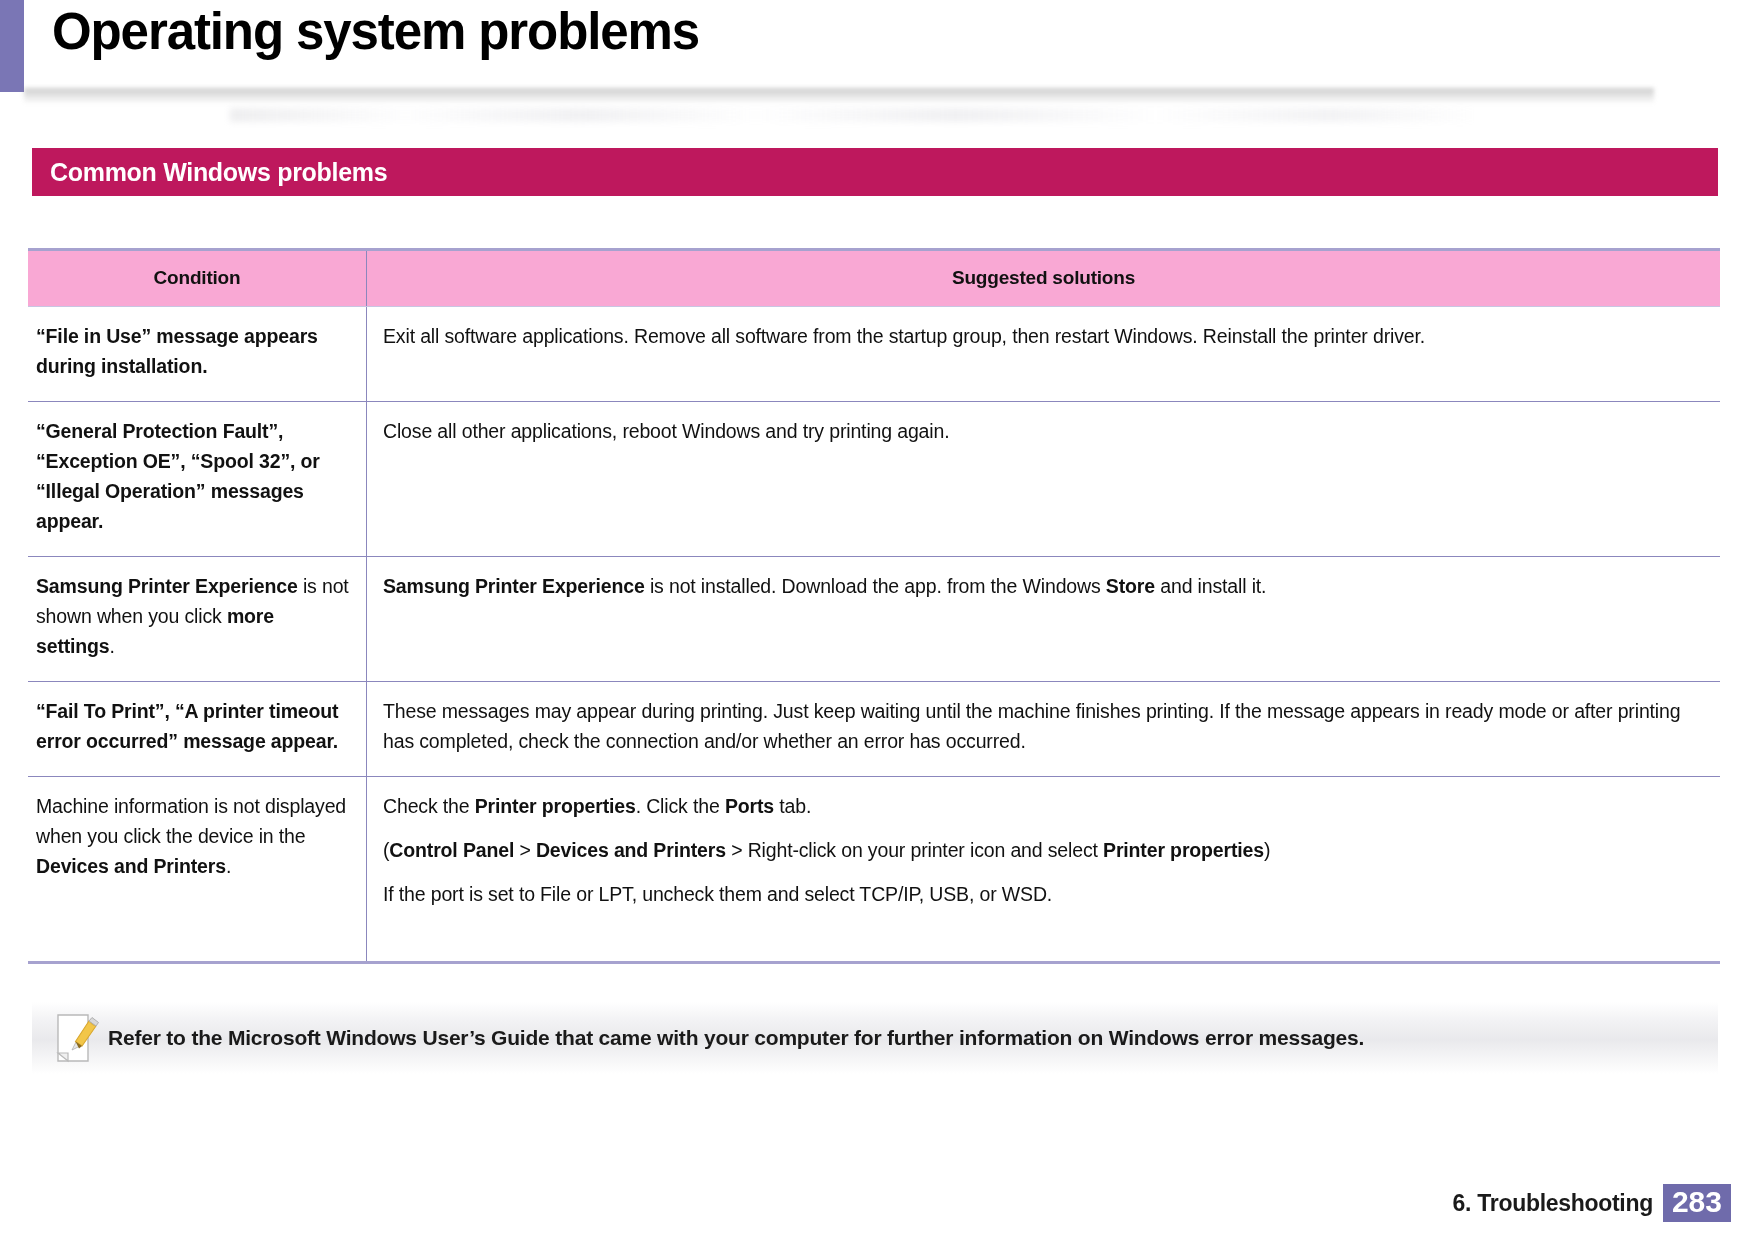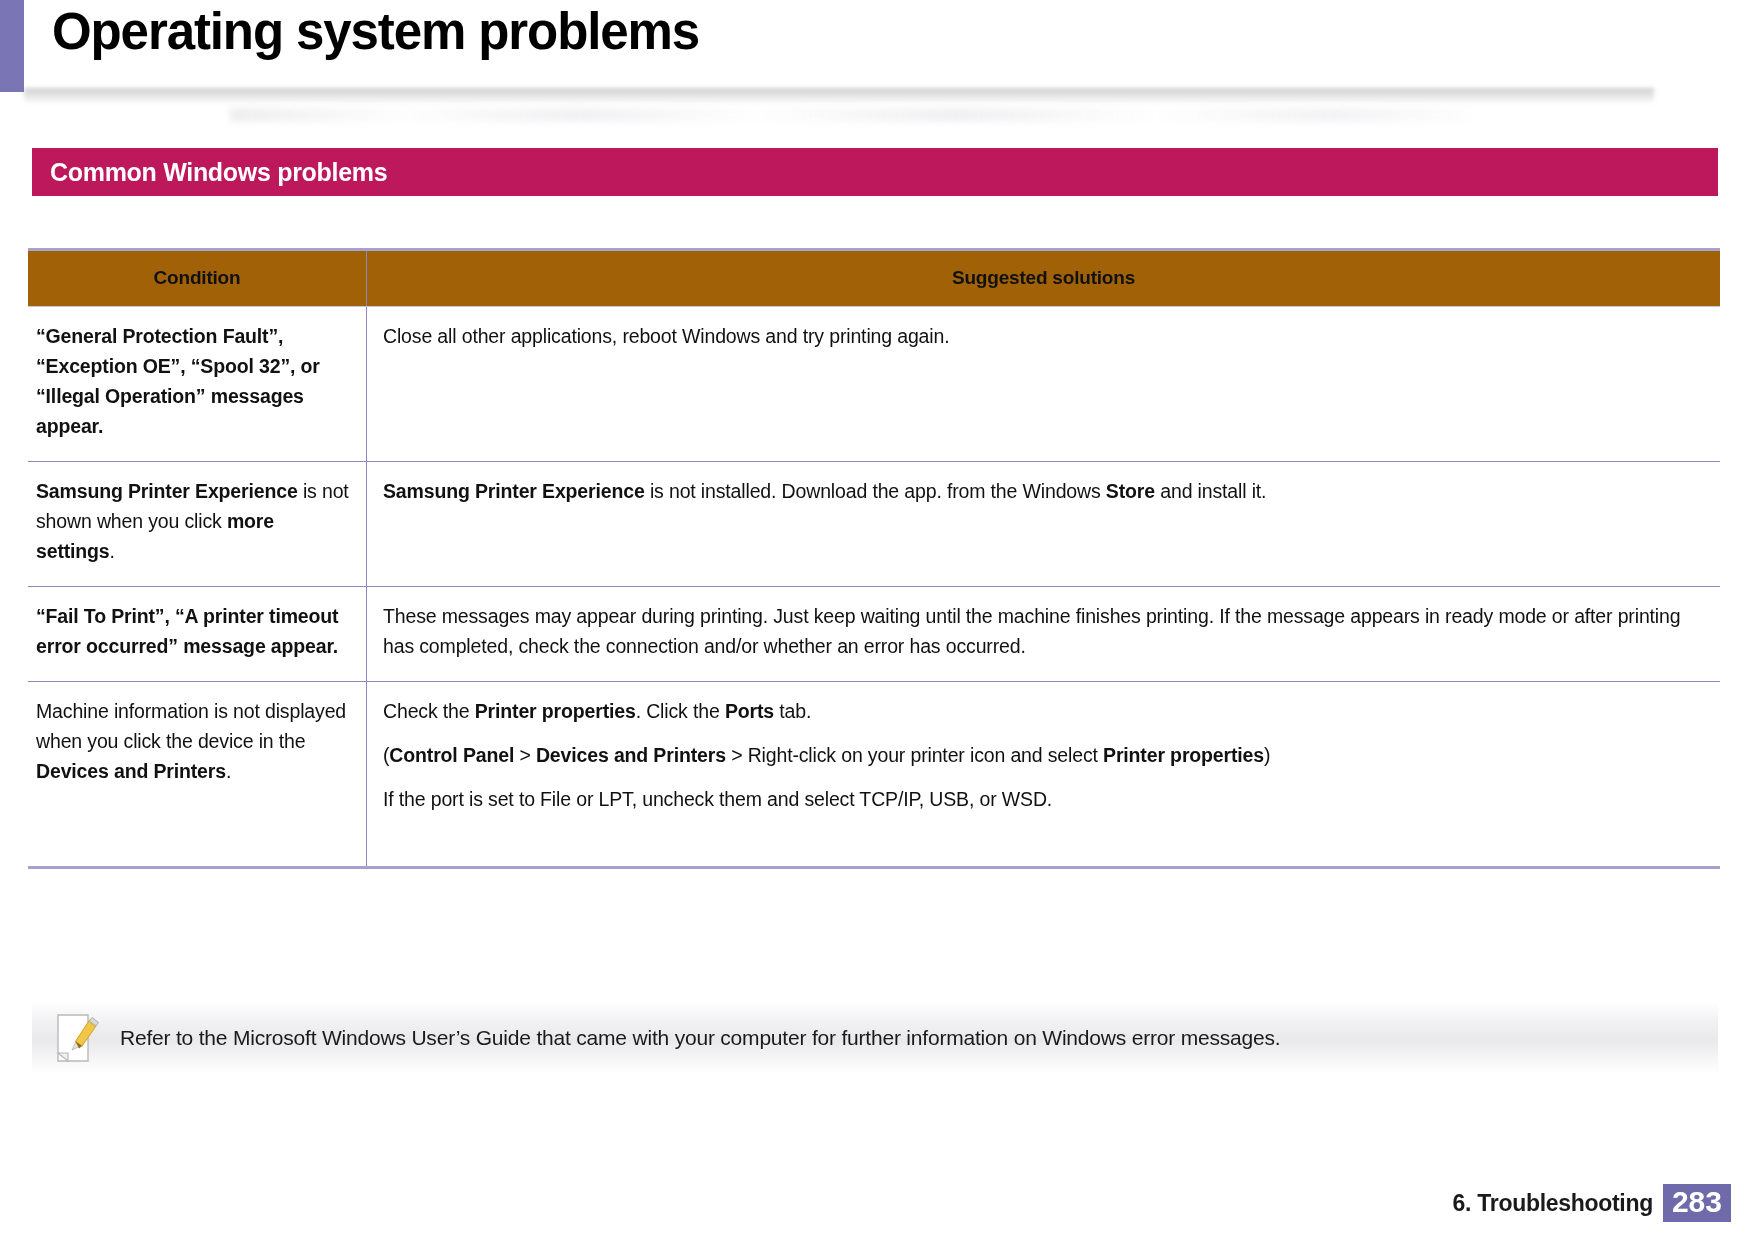--- a/index.html
+++ b/index.html
@@ -91,21 +91,21 @@
     left: 28px;
     top: 248px;
     width: 1692px;
   }
   table.problems-table {
     width: 100%;
     border-collapse: collapse;
     table-layout: fixed;
   }
   table.problems-table thead th {
-    background: #a16207;
+    background: #f9a8d4;
     border-top: 3px solid #a6a2cf;
     border-bottom: 1px solid #c8c5e2;
     font-size: 19px;
     font-weight: bold;
     color: #111111;
     padding: 16px 10px 17px;
     text-align: center;
     letter-spacing: -0.2px;
   }
   table.problems-table thead th.col-condition {
@@ -165,22 +165,23 @@
   .note-icon {
     width: 46px;
     height: 52px;
     margin-left: 22px;
     flex: 0 0 auto;
     position: relative;
   }
   .note-text {
     font-size: 21px;
     color: #1a1a1a;
-    margin-left: 20px;
+    margin-left: 8px;
     letter-spacing: -0.2px;
+    font-weight: bold;
   }
 
   
   .page-footer {
     position: absolute;
     right: 24px;
     bottom: 18px;
     display: flex;
     align-items: flex-end;
   }
@@ -217,20 +218,26 @@
 
 <div class="table-wrap">
   <table class="problems-table">
     <thead>
       <tr>
         <th class="col-condition">Condition</th>
         <th class="col-solutions">Suggested solutions</th>
       </tr>
     </thead>
     <tbody id="table-body">
+        <tr>
+          <td class="cell-condition"><b>“File in Use” message appears during installation.</b></td>
+          <td class="cell-solution">
+            <p class="sol-line">Exit all software applications. Remove all software from the startup group, then restart Windows. Reinstall the printer driver.</p>
+          </td>
+        </tr>
         <tr>
           <td class="cell-condition"><b>“General Protection Fault”, “Exception OE”, “Spool 32”, or “Illegal Operation” messages appear.</b></td>
           <td class="cell-solution">
             <p class="sol-line">Close all other applications, reboot Windows and try printing again.</p>
           </td>
         </tr>
         <tr>
           <td class="cell-condition"><b>Samsung Printer Experience</b> is not shown when you click <b>more settings</b>.</td>
           <td class="cell-solution">
             <p class="sol-line"><b>Samsung Printer Experience</b> is not installed. Download the app. from the  Windows <b>Store</b> and install it.</p>

